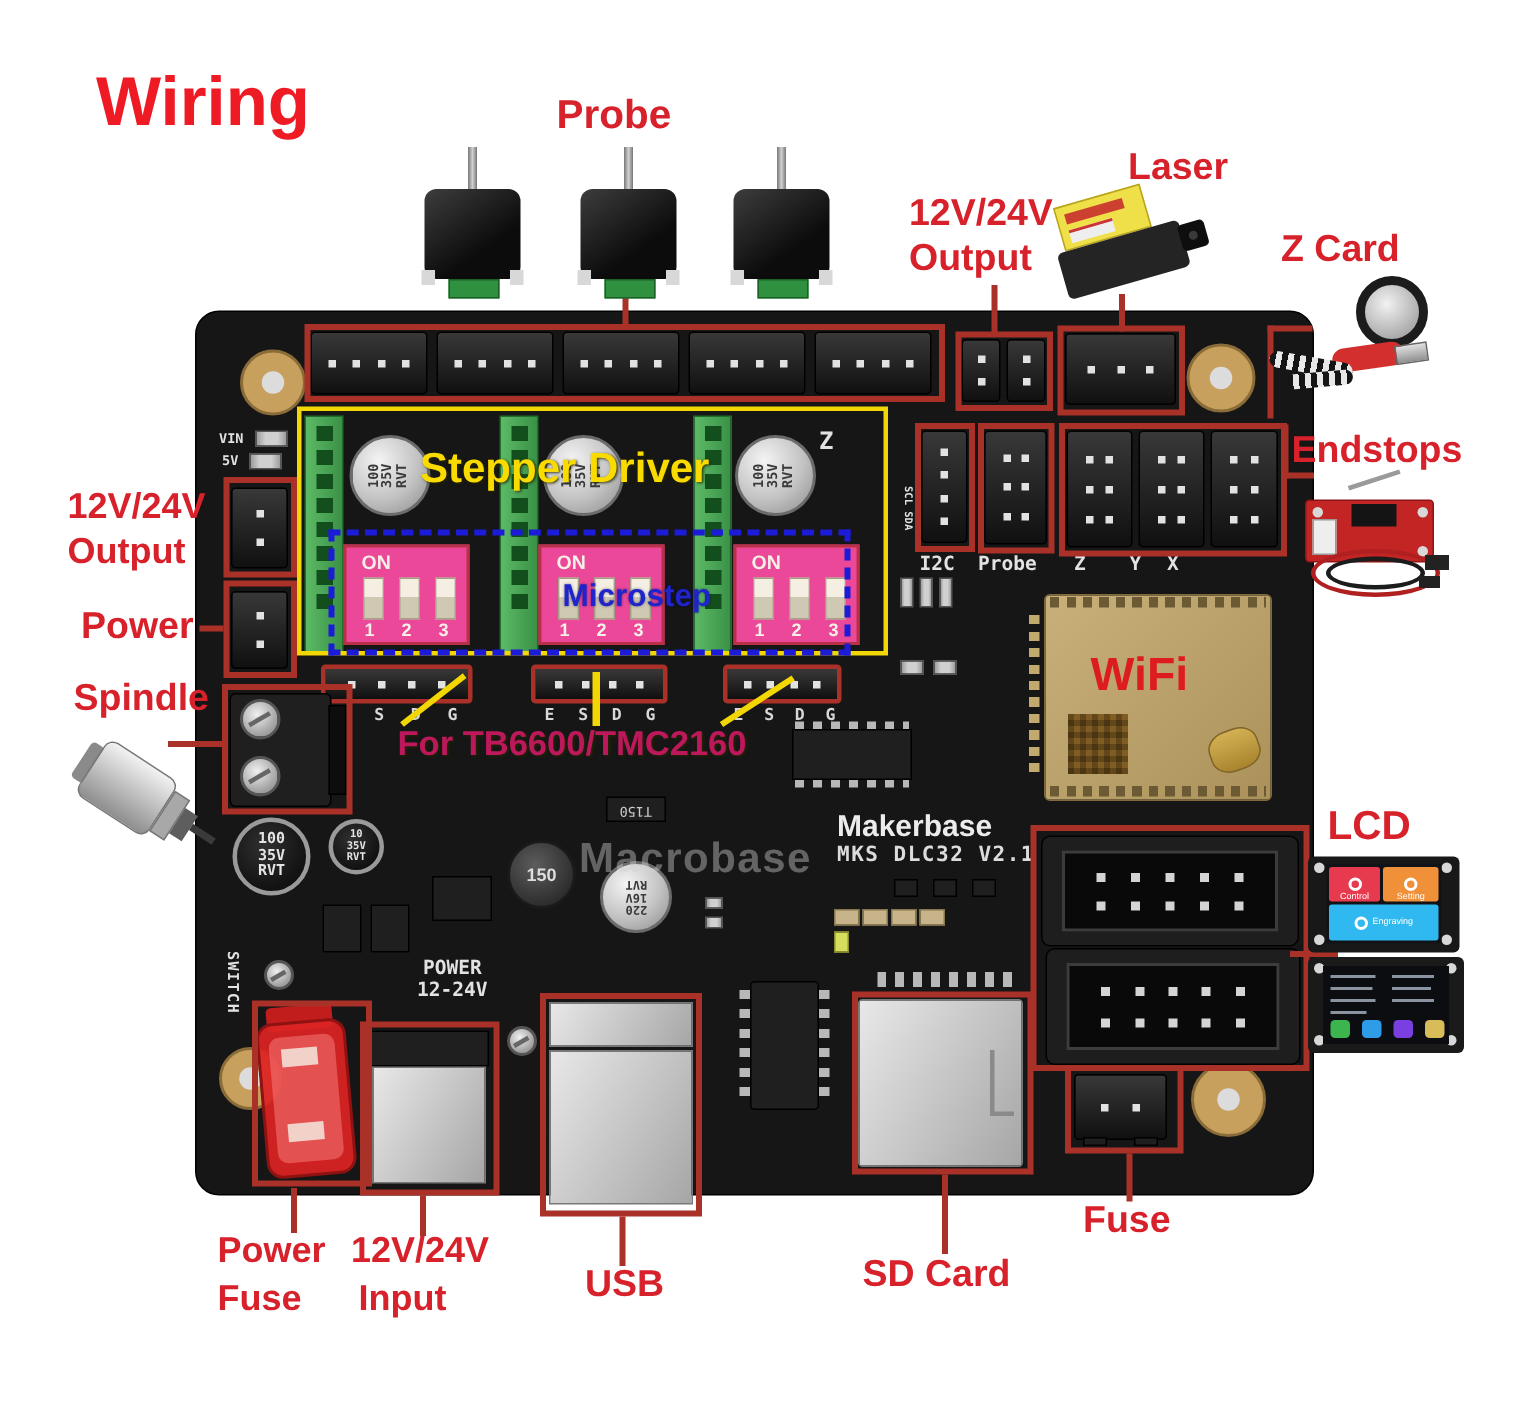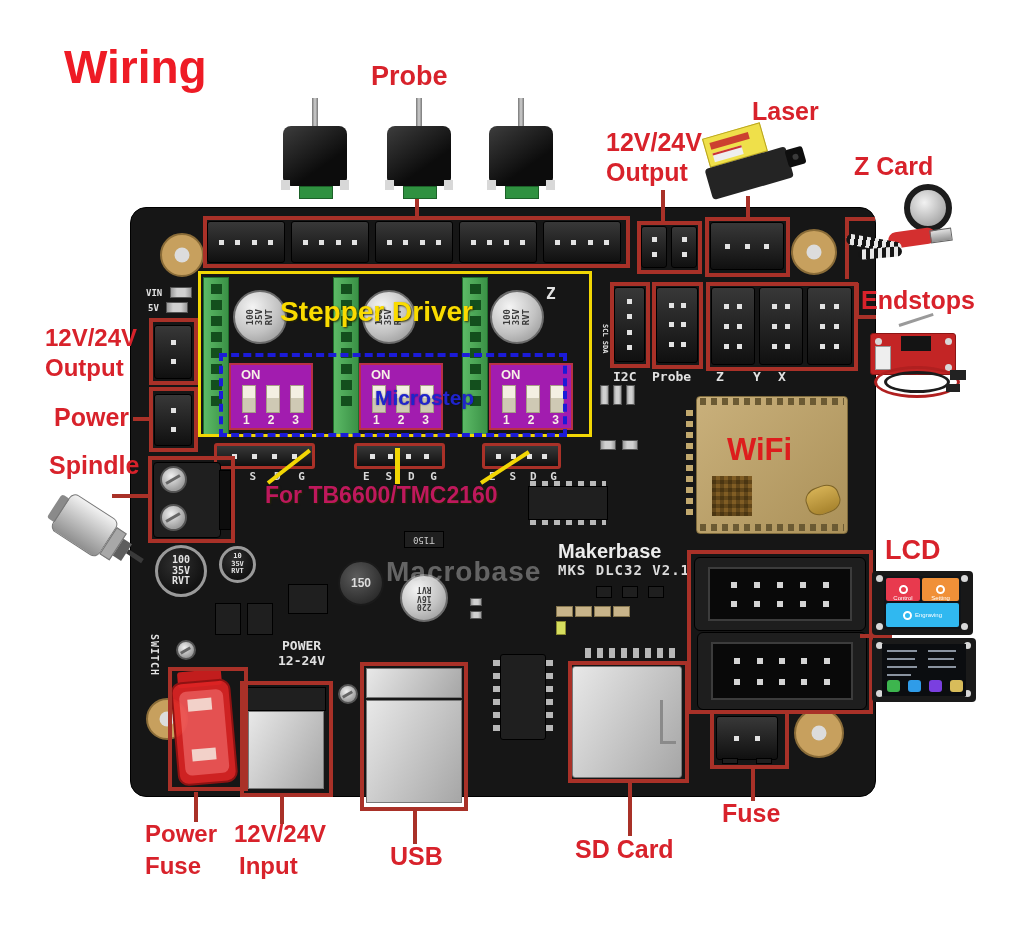--- a/index.html
+++ b/index.html
@@ -19,21 +19,21 @@
   .pins-v { display:flex; flex-direction:column; justify-content:space-evenly; align-items:center; height:100%; }
   .pin { width:5px; height:5px; background:#e2e2e2; }
   .pingrid { position:absolute; left:8px; right:8px; top:8px; bottom:8px; display:grid; grid-template-columns:1fr 1fr; grid-template-rows:1fr 1fr 1fr; justify-items:center; align-items:center; }
   .silk { position:absolute; color:#e2e2e2; font-family:"DejaVu Sans Mono",monospace; font-weight:bold; white-space:nowrap; }
   .gsock { position:absolute; background:linear-gradient(90deg,#5cba66,#3a9146); border:1px solid #1f6e2b; box-sizing:border-box; }
   .gsq { width:11px; height:10px; background:#134f1d; margin:6px auto 0; }
   .cap { position:absolute; border-radius:50%; background:radial-gradient(circle at 35% 30%,#f4f4f4,#c2c2c2 55%,#8b8b8b); border:2px solid #6b6b6b; display:flex; align-items:center; justify-content:center; box-sizing:border-box; }
   .captext { font-size:9px; font-weight:bold; color:#3a3a3a; white-space:pre-line; text-align:center; line-height:1.05; transform:rotate(-90deg); font-family:"DejaVu Sans Mono",monospace; }
   .capdark { background:radial-gradient(circle at 40% 35%,#303030,#121212 70%); border:3px solid #9a9a9a; }
   .capdark .captext2 { font-size:10px; font-weight:bold; color:#e4e4e4; white-space:pre-line; text-align:center; line-height:1.05; font-family:"DejaVu Sans Mono",monospace; }
-  .dip { position:absolute; background:#a21caf; border:2px solid #b93145; box-sizing:border-box; }
+  .dip { position:absolute; background:#ec4899; border:2px solid #b93145; box-sizing:border-box; }
   .dipon { position:absolute; left:10px; top:2px; font-size:13px; font-weight:bold; color:#f6efe6; }
   .dipnums { position:absolute; left:12px; right:12px; bottom:1px; display:flex; justify-content:space-between; font-size:12px; font-weight:bold; color:#f6efe6; }
   .slider { position:absolute; top:20px; width:14px; height:28px; background:#cfc9b4; border:1px solid #a89f87; box-sizing:border-box; }
   .slider::before { content:""; position:absolute; left:0; right:0; top:0; height:12px; background:#f4efe2; }
   .esdg { position:absolute; display:flex; justify-content:space-between; color:#d8d8d8; font-size:11px; font-weight:bold; font-family:"DejaVu Sans Mono",monospace; }
   .idc { position:absolute; background:#1e1e1e; border-radius:6px; border:1px solid #000; }
   .idc-in { position:absolute; left:13px; right:13px; top:9px; bottom:9px; background:#090909; border:2px solid #3c3c3c; }
   .idcpins { position:absolute; left:28px; right:28px; top:17px; bottom:17px; display:grid; grid-template-columns:repeat(5,1fr); grid-template-rows:1fr 1fr; justify-items:center; align-items:center; }
   .idcpin { width:6px; height:6px; background:#d4d4d4; }
   .smd { position:absolute; background:linear-gradient(90deg,#9a9a9a,#d0d0d0 30%,#d0d0d0 70%,#9a9a9a); border:1px solid #555; box-sizing:border-box; }

